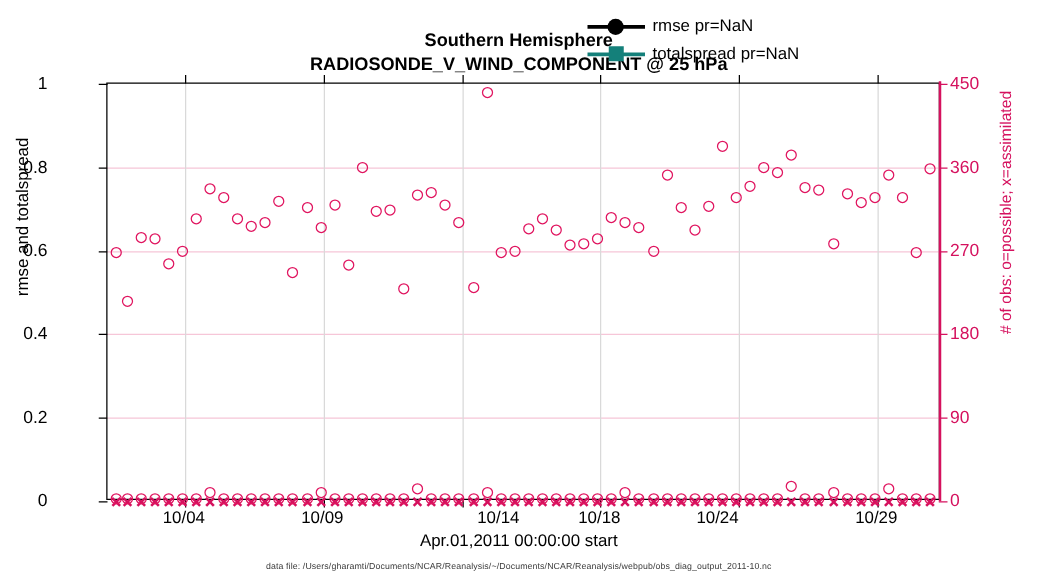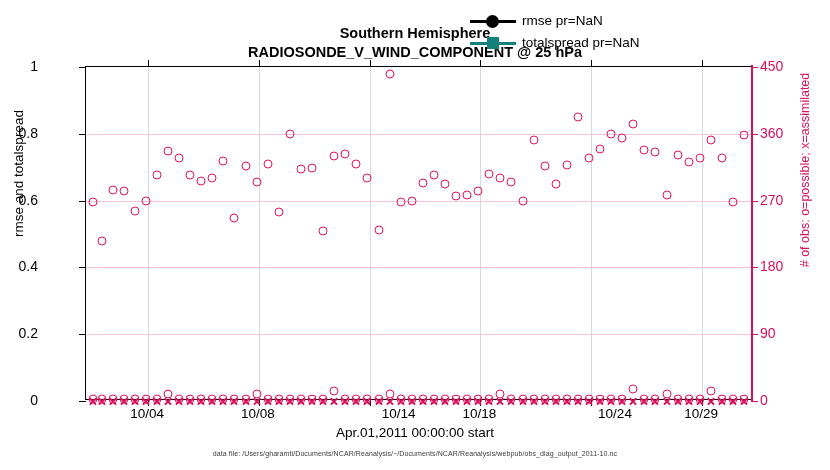--- a/index.html
+++ b/index.html
@@ -344,24 +344,24 @@
   <div id="ylabels-right">
       <div class="ylab-r" style="top: 400px;">0</div>
       <div class="ylab-r" style="top: 333.2px;">90</div>
       <div class="ylab-r" style="top: 266.4px;">180</div>
       <div class="ylab-r" style="top: 199.6px;">270</div>
       <div class="ylab-r" style="top: 132.8px;">360</div>
       <div class="ylab-r" style="top: 66px;">450</div>
     </div>
   <div id="xlabels">
       <div class="xlab" style="left: 147.047px;">10/04</div>
-      <div class="xlab" style="left: 257.844px;">10/08</div>
+      <div class="xlab" style="left: 257.844px;">10/09</div>
       <div class="xlab" style="left: 368.641px; margin-left: 30px;">10/14</div>
       <div class="xlab" style="left: 479.439px;">10/18</div>
-      <div class="xlab" style="left: 615px;">10/24</div>
+      <div class="xlab" style="left: 574px;">10/24</div>
       <div class="xlab" style="left: 701.033px;">10/29</div>
     </div>
 
   <div id="ylabel-left">rmse and totalspread</div>
   <div id="ylabel-right"># of obs: o=possible; x=assimilated</div>
   <div id="xlabel-main">Apr.01,2011 00:00:00 start</div>
 
   <div id="legend-box">
       <div class="leg-row" style="top: 0px;">
         <div class="leg-line" style="background: rgb(0, 0, 0);"></div>

